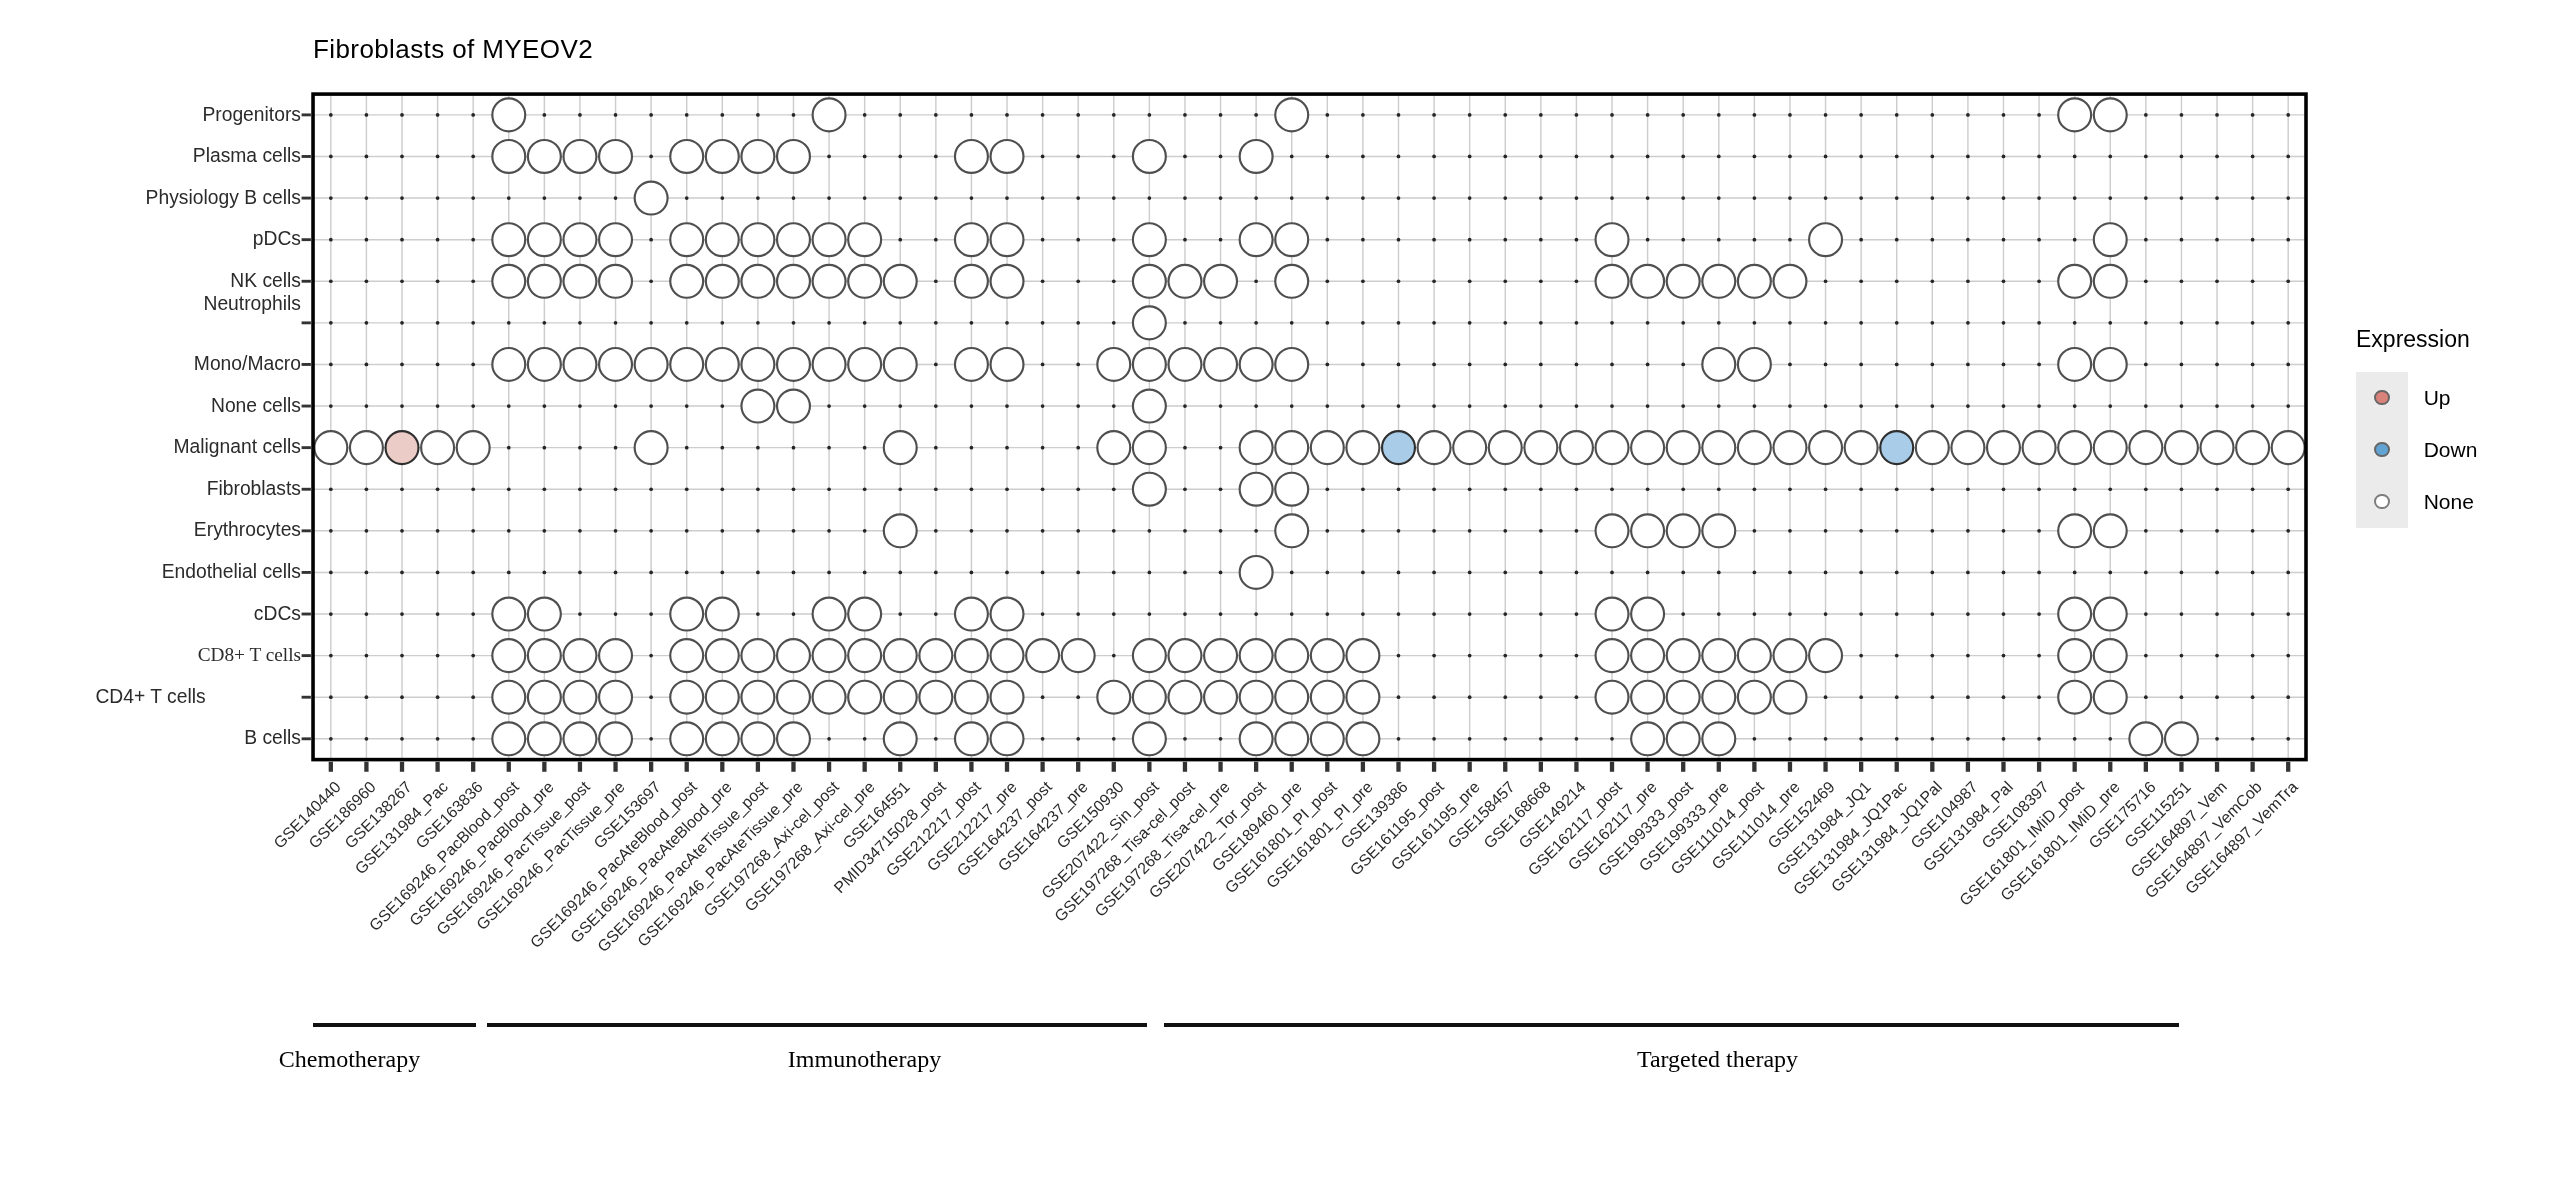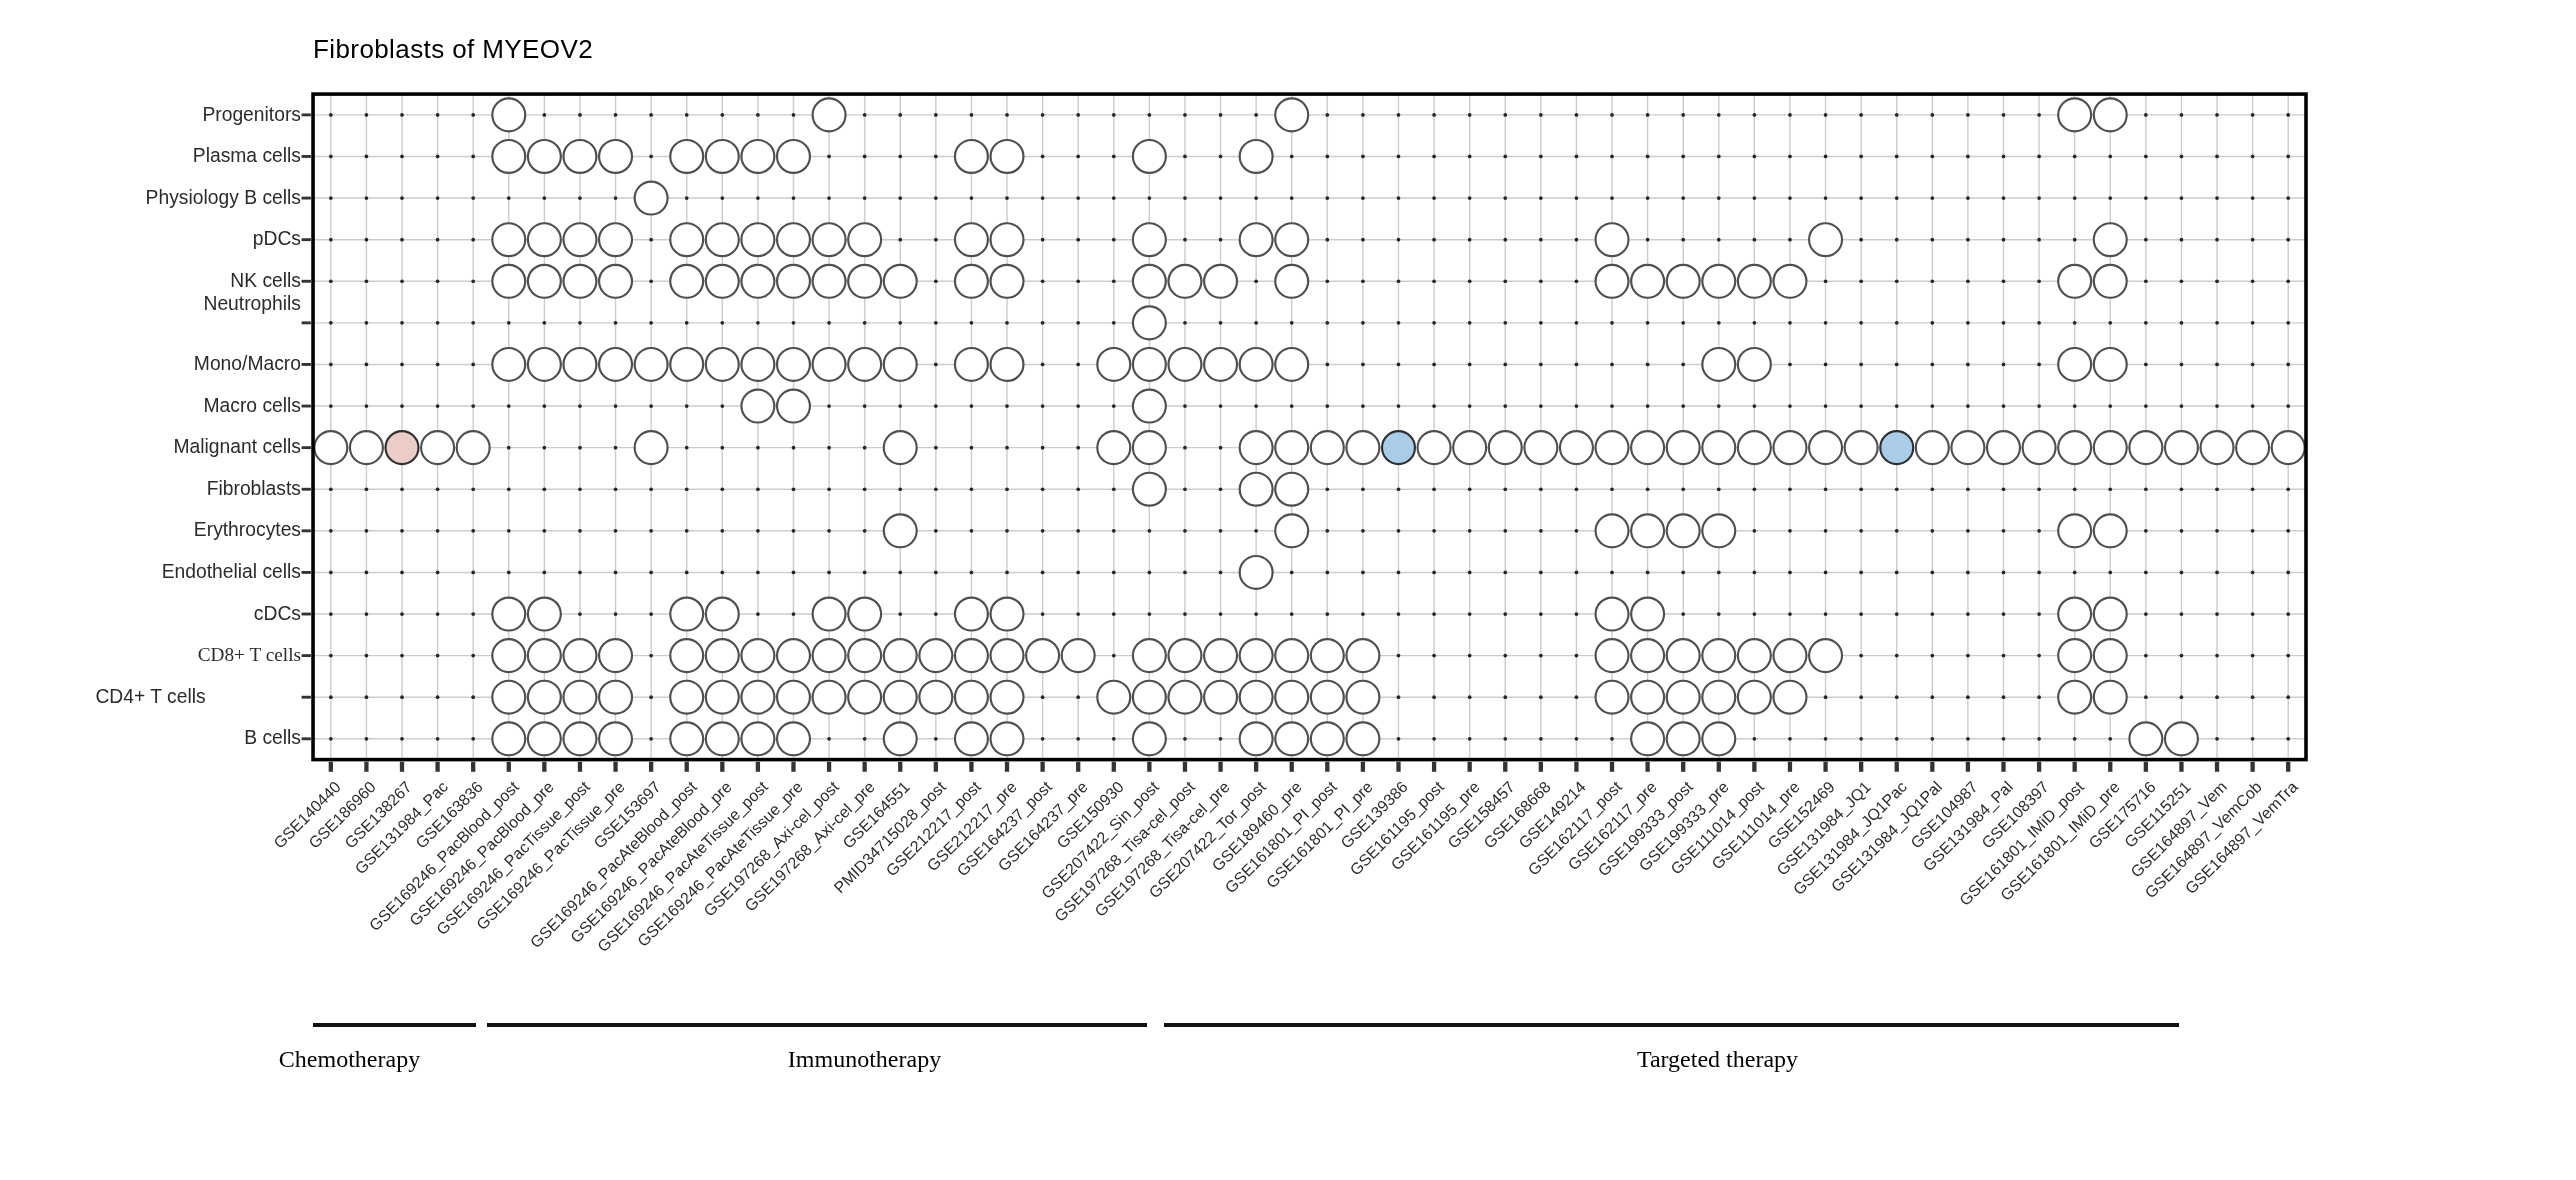--- a/index.html
+++ b/index.html
@@ -1308,21 +1308,21 @@
     </svg>
 
   <div id="ylabs">
       <div class="ylab" style="top: 105px;">Progenitors</div>
       <div class="ylab" style="top: 146px;">Plasma cells</div>
       <div class="ylab" style="top: 188px;">Physiology B cells</div>
       <div class="ylab" style="top: 229px;">pDCs</div>
       <div class="ylab" style="top: 271px;">NK cells</div>
       <div class="ylab" style="top: 294px;">Neutrophils</div>
       <div class="ylab" style="top: 354px;">Mono/Macro</div>
-      <div class="ylab" style="top: 396px;">Macro cells</div>
+      <div class="ylab" style="top: 396px;">None cells</div>
       <div class="ylab" style="top: 437px;">Malignant cells</div>
       <div class="ylab" style="top: 479px;">Fibroblasts</div>
       <div class="ylab" style="top: 520px;">Erythrocytes</div>
       <div class="ylab" style="top: 562px;">Endothelial cells</div>
       <div class="ylab" style="top: 604px;">cDCs</div>
       <div class="ylab" style="top: 645px; font-family: Liberation Serif, serif;">CD8+ T cells</div>
       <div class="ylab" style="top: 687px; text-align: center;">CD4+ T cells</div>
       <div class="ylab" style="top: 728px;">B cells</div>
     </div>
   <div id="xlabs">
@@ -1385,14 +1385,35 @@
     </div>
   <div id="grps">
       <div class="grp-line" style="left: 313px; width: 163px;"></div>
       <div class="grp-label" style="left: 99px;">Chemotherapy</div>
       <div class="grp-line" style="left: 487px; width: 660px;"></div>
       <div class="grp-label" style="left: 614px;">Immunotherapy</div>
       <div class="grp-line" style="left: 1164px; width: 1015px;"></div>
       <div class="grp-label" style="left: 1467px;">Targeted therapy</div>
     </div>
 
+  <div id="legend">
+    <div id="legend-title">Expression</div>
+    <div class="lg-row">
+      <div class="lg-key">
+        <div class="lg-dot" id="dot-up" style="background: rgb(217, 130, 122); border: 2.1px solid rgb(102, 102, 102);"></div>
+      </div>
+      <div class="lg-label">Up</div>
+    </div>
+    <div class="lg-row">
+      <div class="lg-key">
+        <div class="lg-dot" id="dot-down" style="background: rgb(97, 163, 210); border: 2.1px solid rgb(102, 102, 102);"></div>
+      </div>
+      <div class="lg-label">Down</div>
+    </div>
+    <div class="lg-row">
+      <div class="lg-key">
+        <div class="lg-dot" id="dot-none" style="background: rgb(255, 255, 255); border: 2.1px solid rgb(125, 125, 125);"></div>
+      </div>
+      <div class="lg-label">None</div>
+    </div>
+  </div>
 </div>
 
 
 </body></html>

